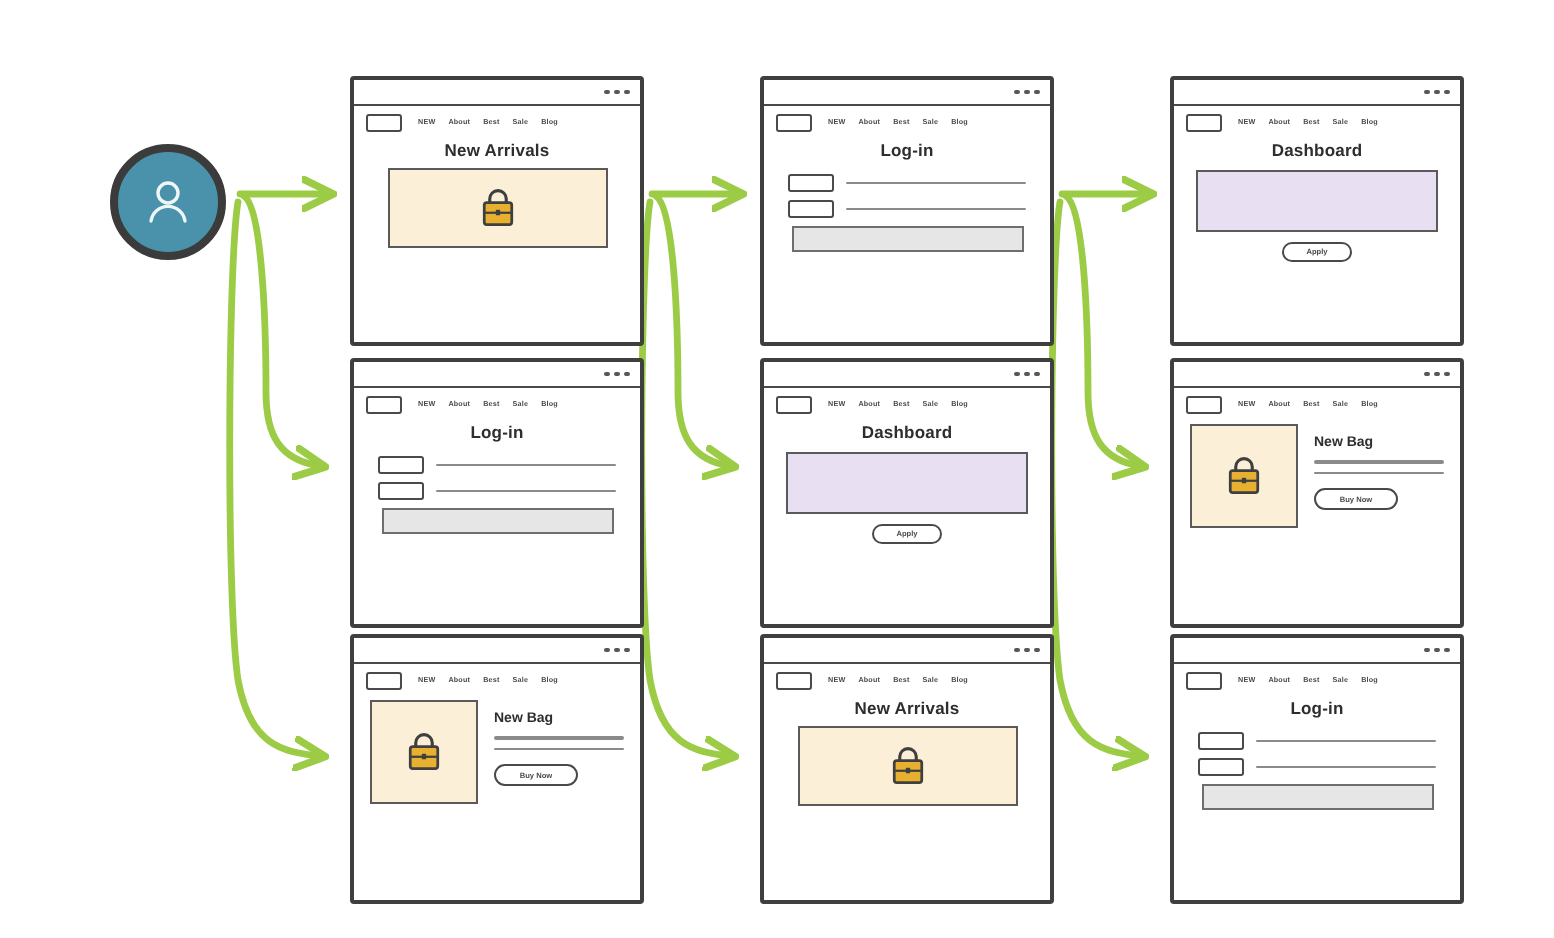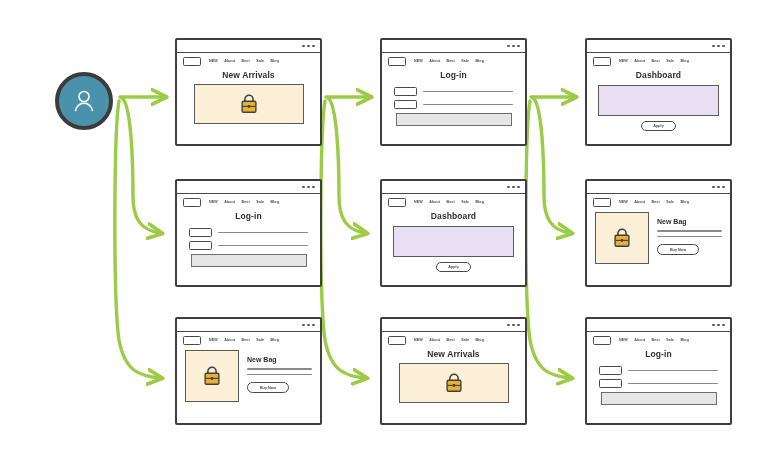--- a/index.html
+++ b/index.html
@@ -16,21 +16,21 @@
     border-radius:50%;background:#4a92ab;
     border:4px solid #3b3b3b;box-sizing:border-box;
     display:flex;align-items:center;justify-content:center;
   }
 
   
   .arrows{position:absolute;left:0;top:0;width:777px;height:469px;pointer-events:none;}
 
   
   .win{
-    position:absolute;width:147px;height:108px;
+    position:absolute;width:147px;height:135px;
     background:#ffffff;border:2.2px solid #3f3f3f;border-radius:2px;
     box-sizing:border-box;overflow:hidden;
   }
   .titlebar{
     position:relative;height:13px;border-bottom:1.6px solid #4a4a4a;
     display:flex;align-items:center;justify-content:flex-end;
     padding-right:5px;box-sizing:border-box;background:#fff;
   }
   .dots{display:flex;gap:2.5px;}
   .dot{width:2.6px;height:2.6px;border-radius:50%;background:#585858;}

